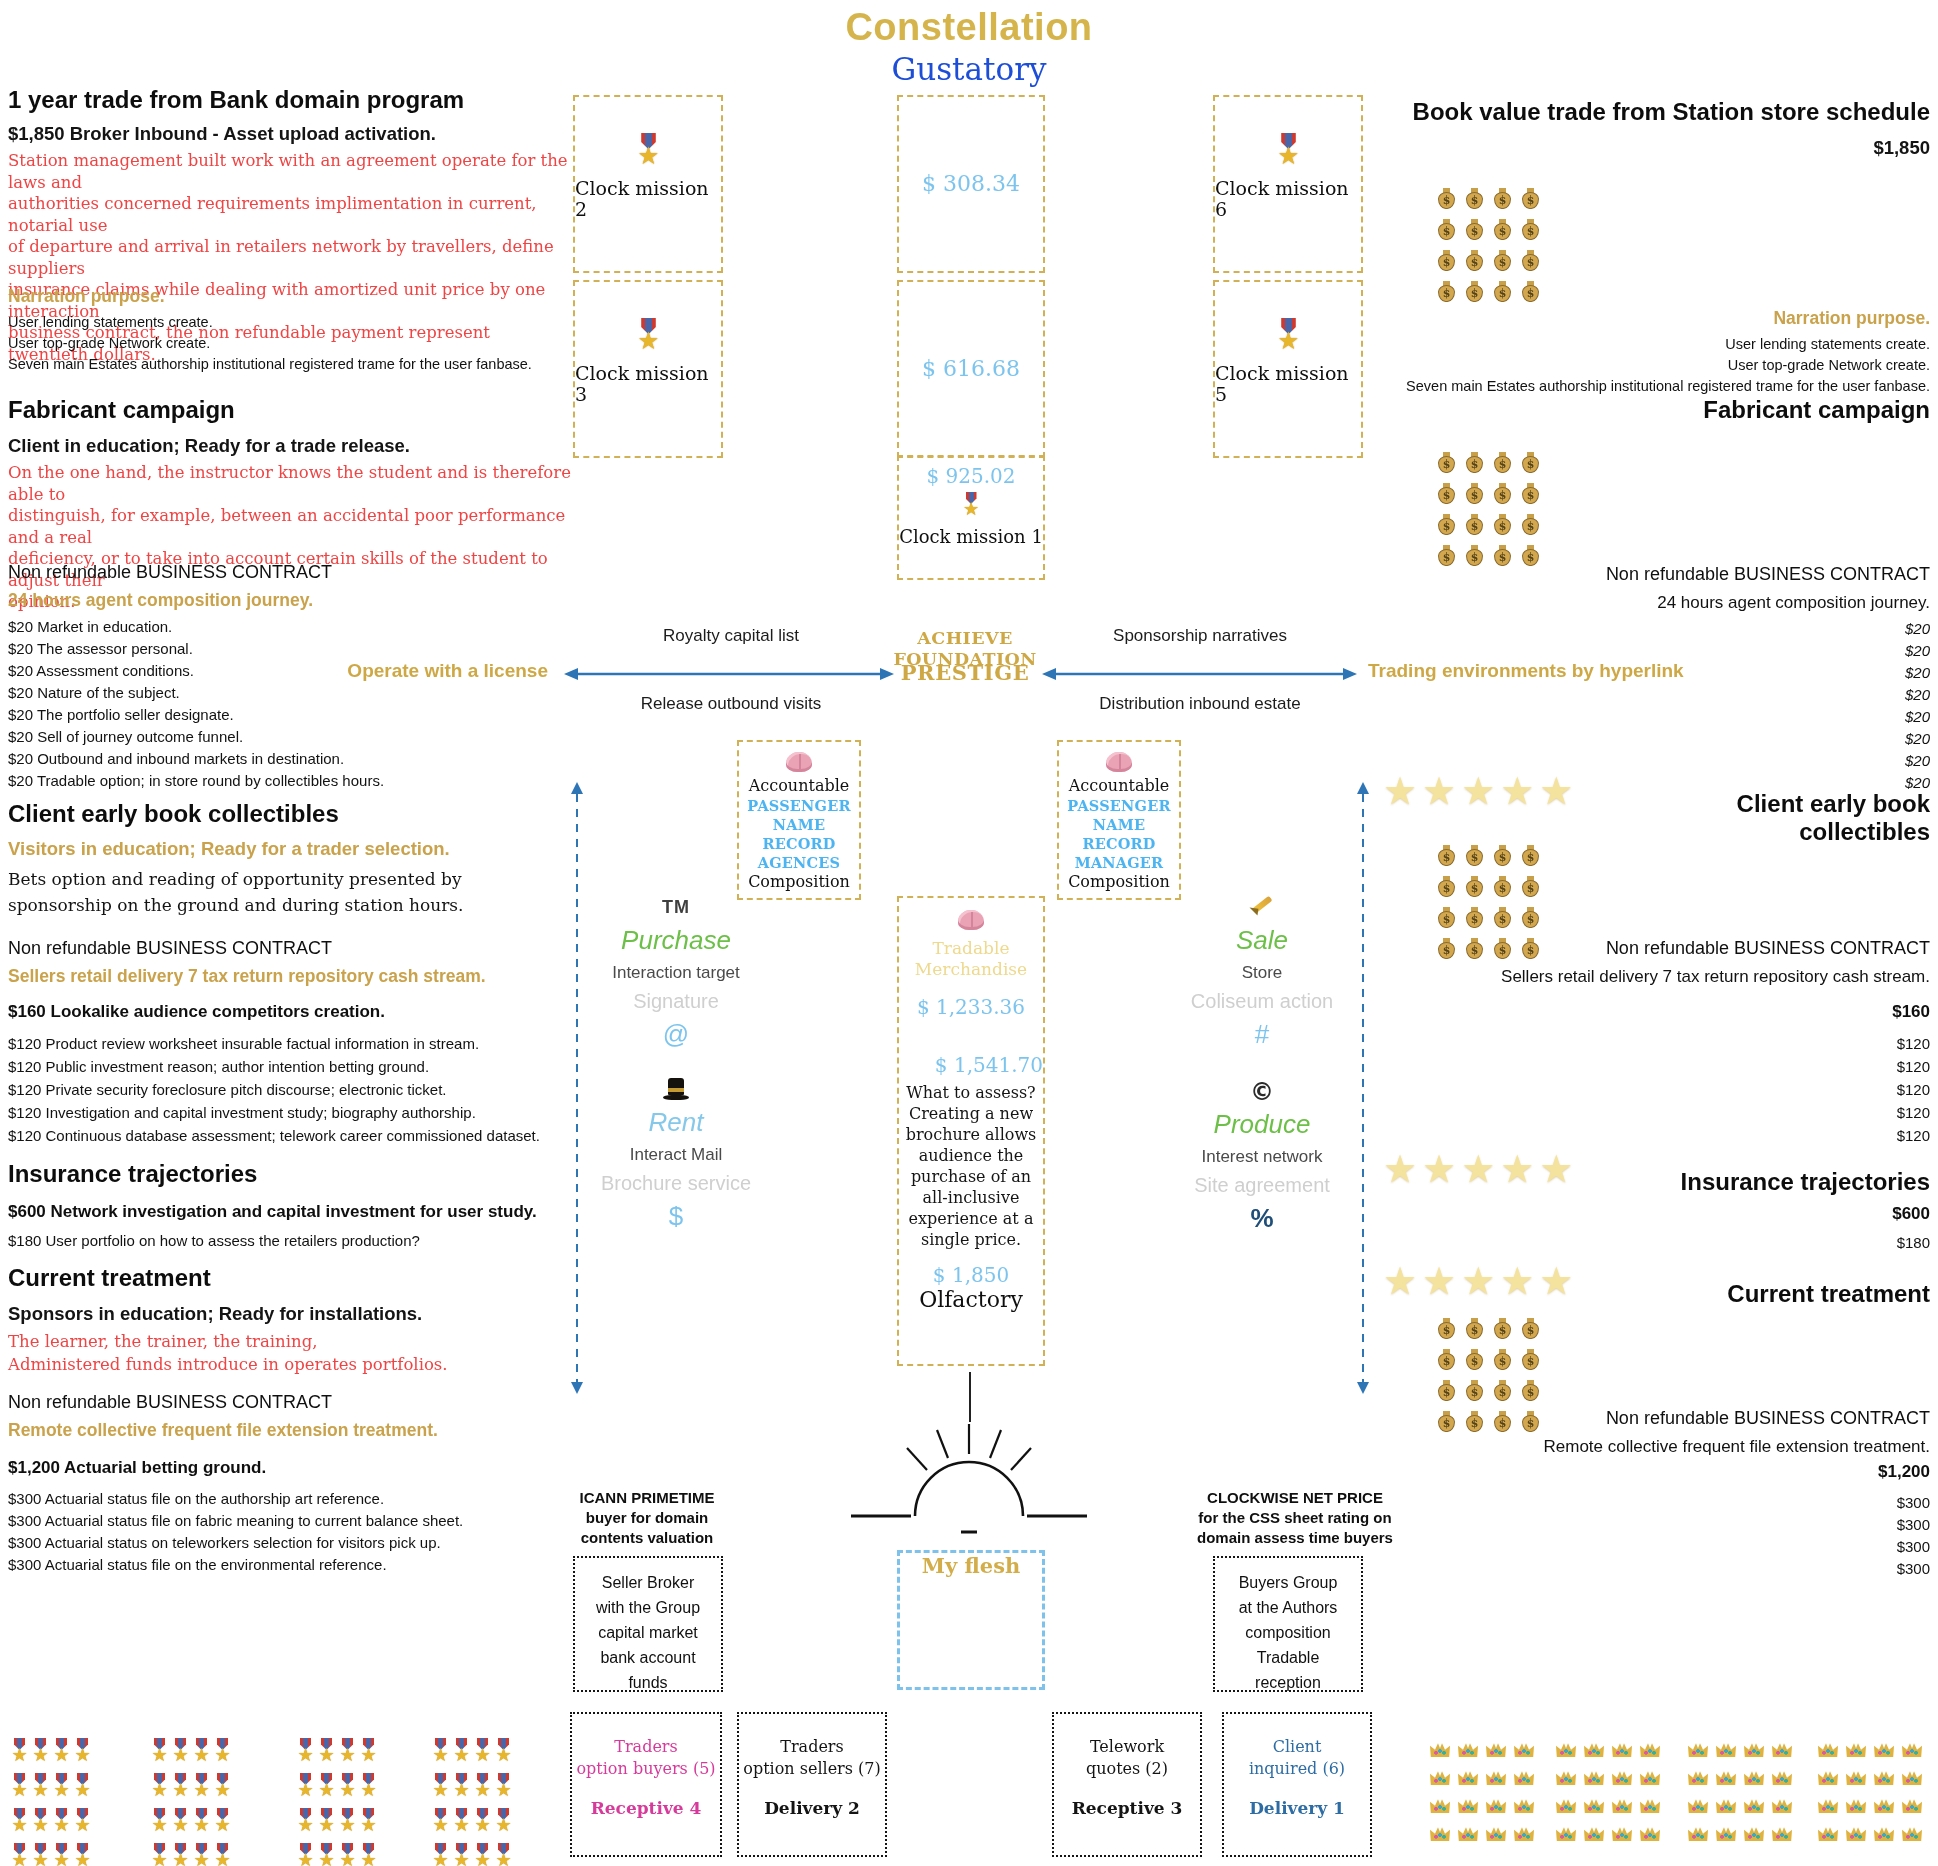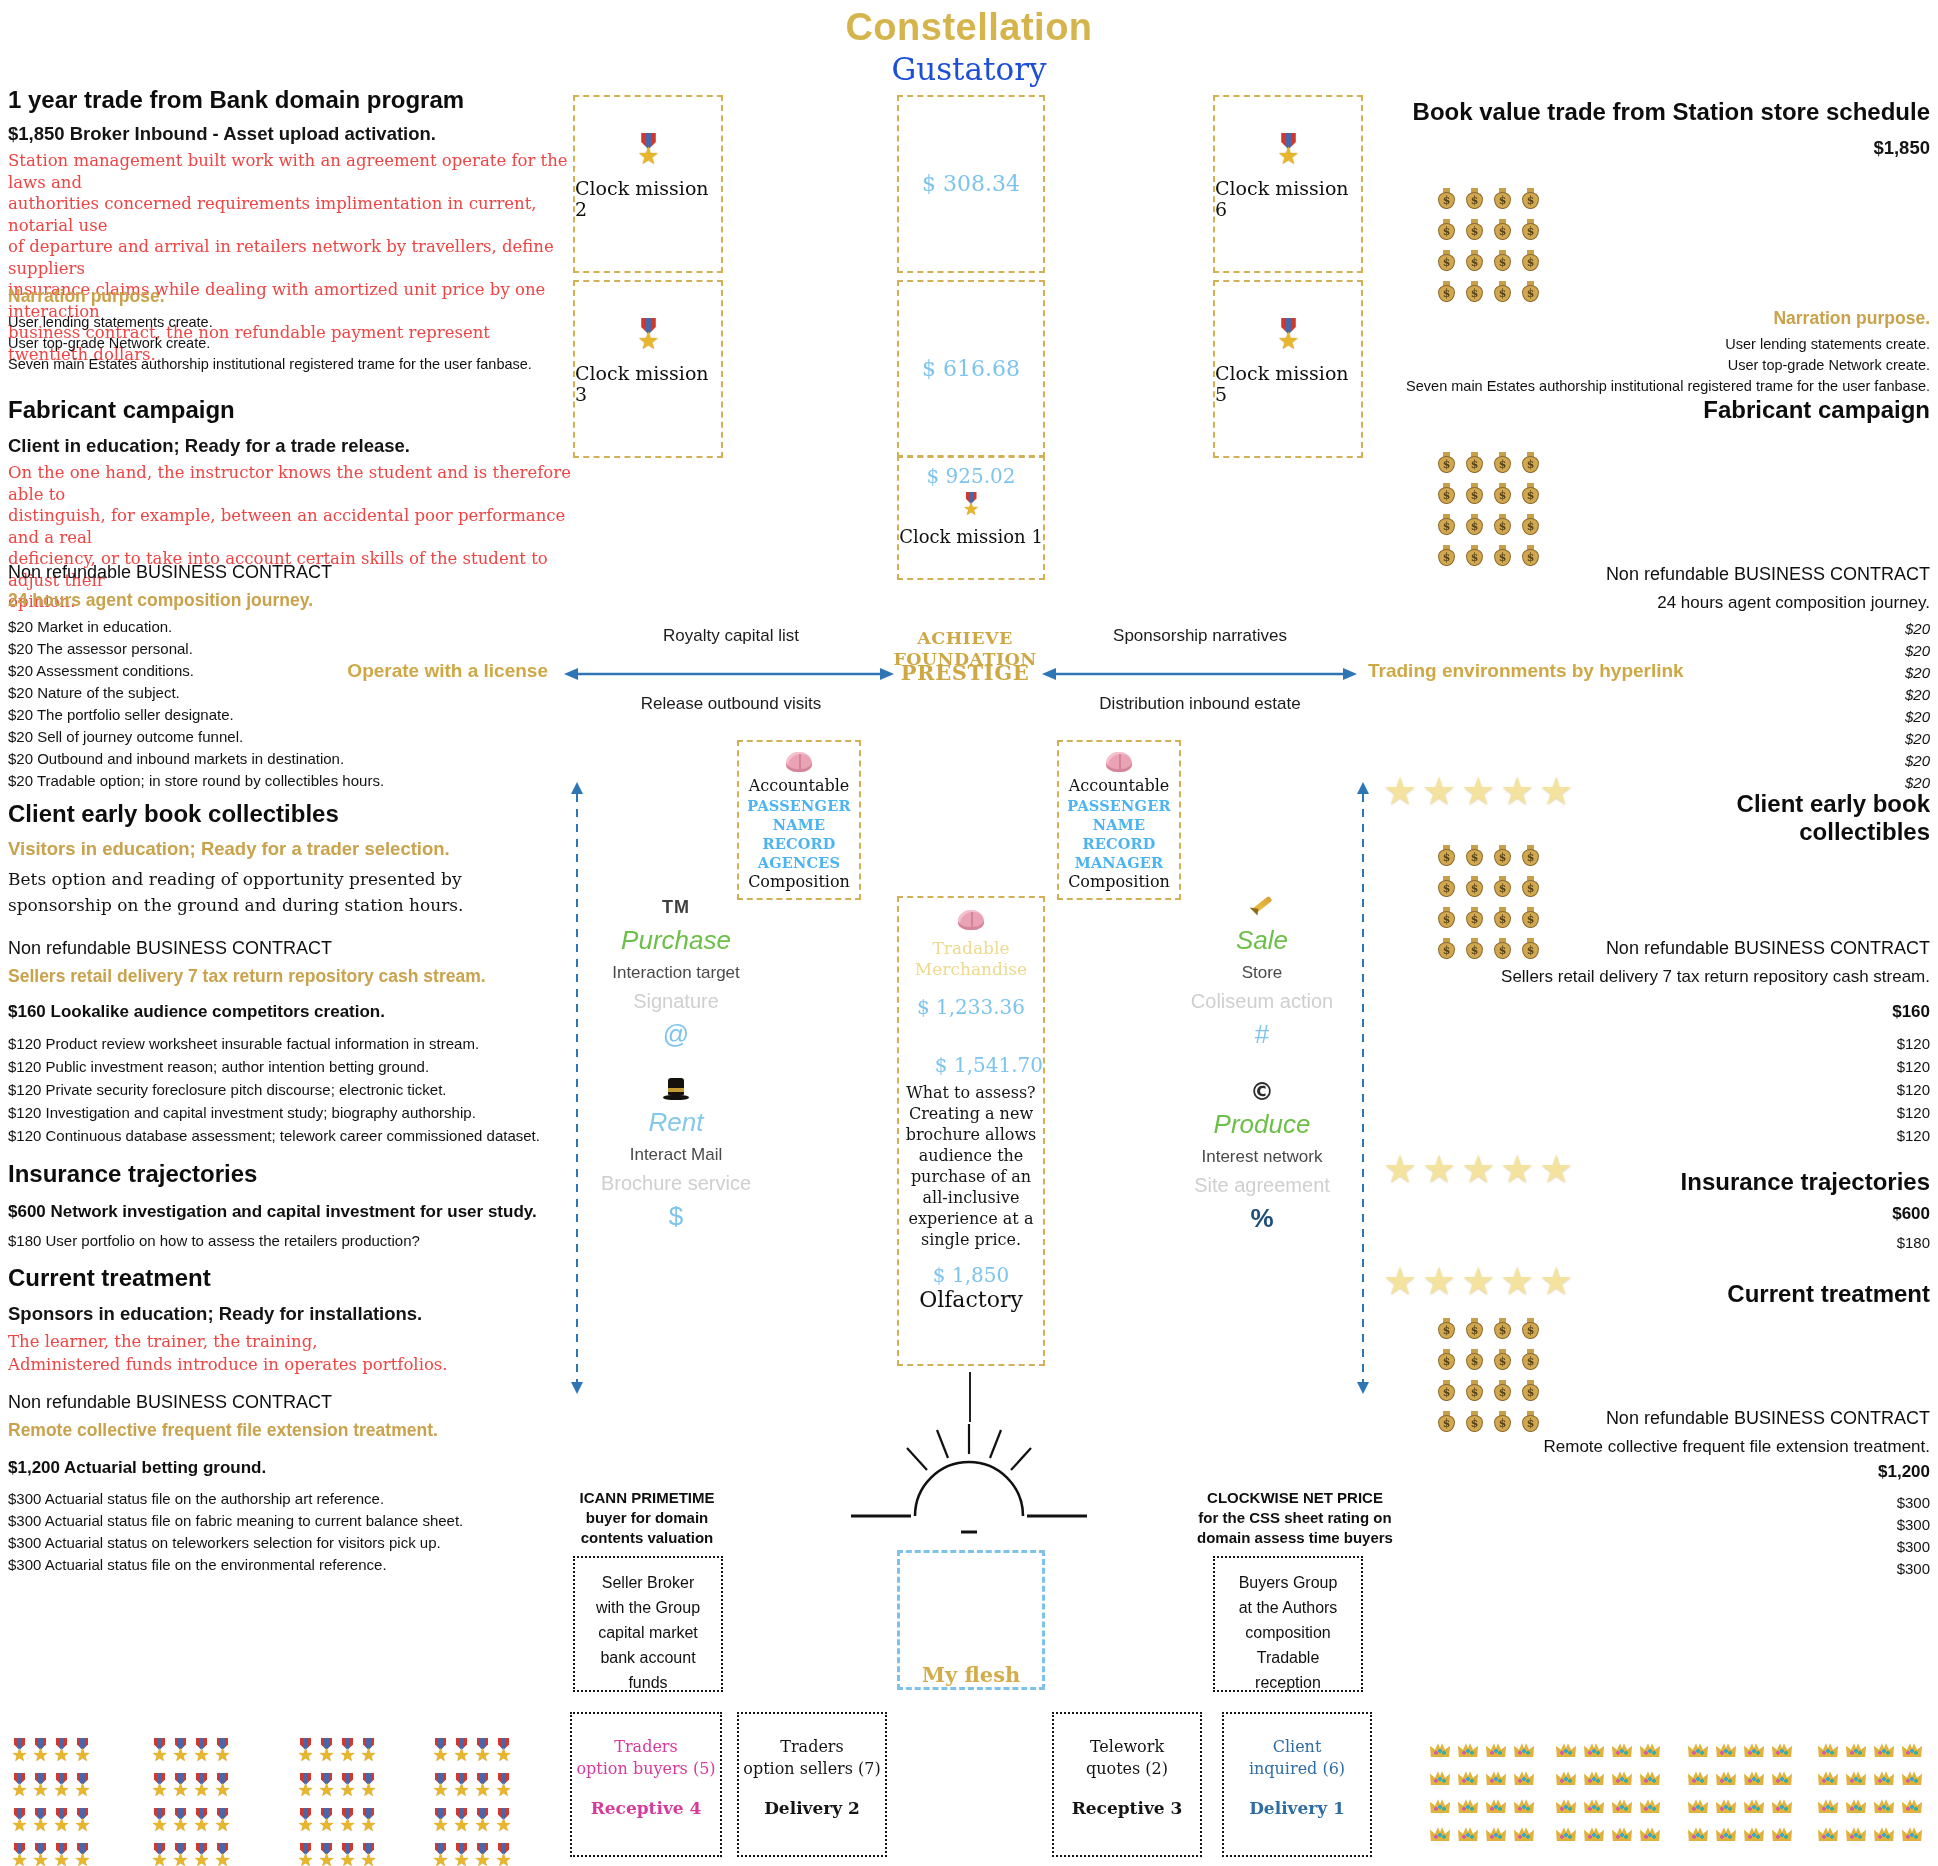--- a/index.html
+++ b/index.html
@@ -495,21 +495,21 @@
 contents valuation</div>
   <div class="abs blabel pre center" style="left:1195px;top:1488px;width:200px;">CLOCKWISE NET PRICE
 for the CSS sheet rating on
 domain assess time buyers</div>
 
   <div class="abs dotbox boxtext pre center" style="left:573px;top:1556px;width:150px;height:136px;padding-top:12px;">Seller Broker
 with the Group
 capital market
 bank account
 funds</div>
-  <div class="abs bluebox" style="left:897px;top:1550px;width:148px;height:140px;display:flex;align-items:flex-end;justify-content:center;">
+  <div class="abs bluebox" style="left:897px;top:1550px;width:148px;height:140px;display:flex;align-items:flex-start;justify-content:center;">
     <span class="myflesh">My flesh</span>
   </div>
   <div class="abs dotbox boxtext pre center" style="left:1213px;top:1556px;width:150px;height:136px;padding-top:12px;">Buyers Group
 at the Authors
 composition
 Tradable
 reception</div>
 
   <div class="abs dotbox center" style="left:570px;top:1712px;width:152px;height:145px;padding-top:22px;">
     <div class="bb1 pink">Traders</div>

